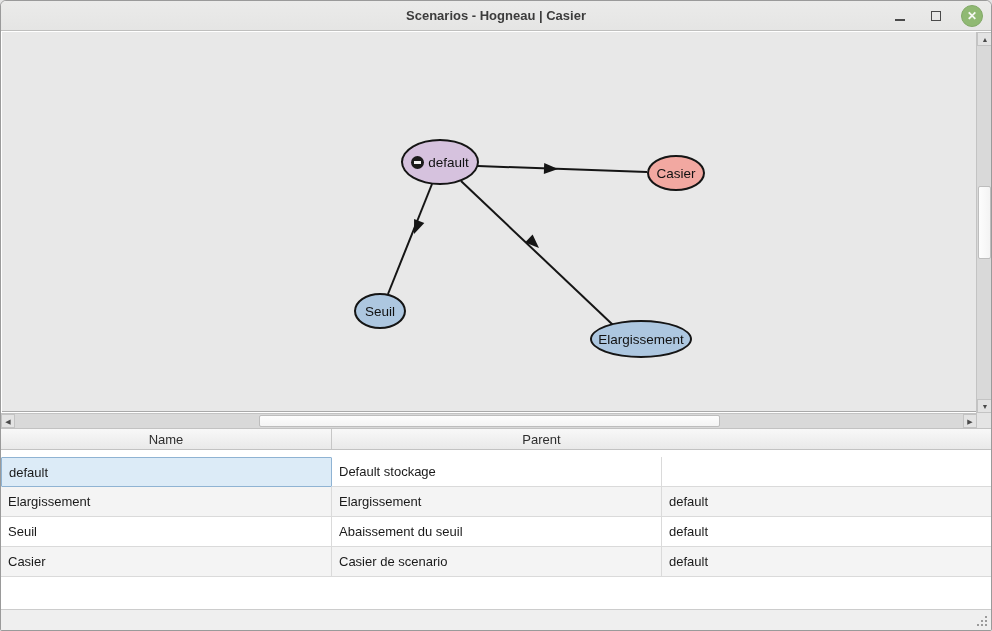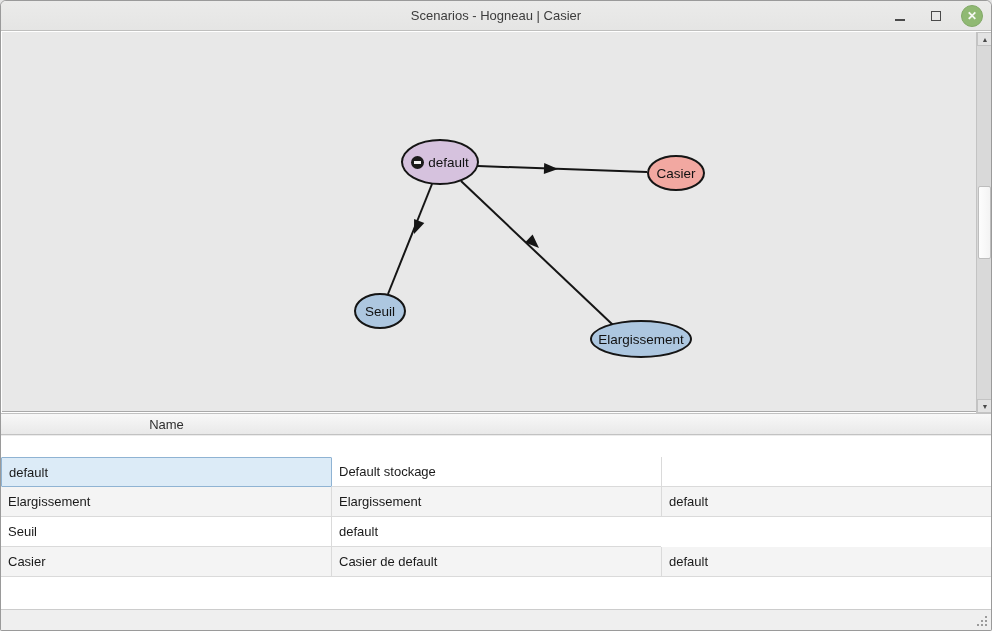--- a/index.html
+++ b/index.html
@@ -13,21 +13,21 @@
   
   .titlebar {
     position:absolute; left:0; top:0; width:100%; height:30px;
     background:linear-gradient(#ebebea,#e5e5e4);
     border-bottom:1px solid #bfbfbe;
     border-radius:5px 5px 0 0;
   }
   .title {
     position:absolute; left:0; right:0; top:0; height:22px;
     line-height:30px; text-align:center;
-    font-size:13px; font-weight:400; color:#3c3c3c;
+    font-size:13px; font-weight:700; color:#3c3c3c;
   }
   .controls { position:absolute; right:8px; top:0; height:30px; display:flex; align-items:center; gap:14px; }
   .ctrl { width:22px; height:22px; display:flex; align-items:center; justify-content:center; cursor:default; }
   .min-glyph { width:10px; height:2px; background:#4a4a4a; margin-top:8px; }
   .max-glyph { width:10px; height:10px; border:1.5px solid #4a4a4a; background:transparent; }
   .ctrl.close { width:22px; height:22px; border-radius:50%; background:#90b973; border:1px solid #82a968; }
   .close-glyph { color:#f6f8f4; font-size:12px; font-weight:700; line-height:1; }
   
   .canvas {
     position:absolute; left:1px; top:31px; width:974px; height:380px;
@@ -77,21 +77,21 @@
   .splitter {
     position:absolute; left:0; top:428px; width:990px; height:7px;
     background:#ececec; display:flex; align-items:center; justify-content:center;
   }
   .splitter-grip {
     width:26px; height:2px;
     background:repeating-linear-gradient(90deg,#9a9a9a 0 1.5px,transparent 1.5px 4.5px);
   }
   
   .thead {
-    position:absolute; left:0; top:412px; width:990px; height:22px;
+    position:absolute; left:0; top:427px; width:990px; height:22px;
     background:linear-gradient(#f8f8f8,#e9e9e9);
     border-top:1px solid #c2c2c2; border-bottom:1px solid #c2c2c2;
     display:flex;
     gap:45px;
   }
   .th {
     height:100%; display:flex; align-items:center; justify-content:center;
     font-size:13px; color:#2e2e2e; border-right:1px solid #c6c6c6;
   }
   .th:last-child { border-right:none; }
@@ -185,39 +185,41 @@
     </div>
   </div>
   <div class="corner"></div>
 
   <div class="splitter">
     <span class="splitter-grip"></span>
   </div>
 
   <div class="thead">
     <div class="th col-name">Name</div>
+    <div class="th col-parent">Parent</div>
   </div>
 
   <div class="trow" style="top:456px;">
     <div class="td col-name selected">default</div>
     <div class="td col-desc">Default stockage</div>
     <div class="td col-parent"></div>
   </div>
   <div class="trow alt" style="top:486px;">
     <div class="td col-name">Elargissement</div>
     <div class="td col-desc">Elargissement</div>
     <div class="td col-parent">default</div>
   </div>
   <div class="trow" style="top:516px;">
     <div class="td col-name">Seuil</div>
+    <div class="td col-desc">Abaissement du seuil</div>
     <div class="td col-parent">default</div>
   </div>
   <div class="trow alt" style="top:546px;">
     <div class="td col-name">Casier</div>
-    <div class="td col-desc">Casier de default</div>
+    <div class="td col-desc">Casier de scenario</div>
     <div class="td col-parent">default</div>
   </div>
   <div class="tfiller"></div>
 
   <div class="statusbar">
     <span class="grip"></span>
   </div>
 
 </div>
 

